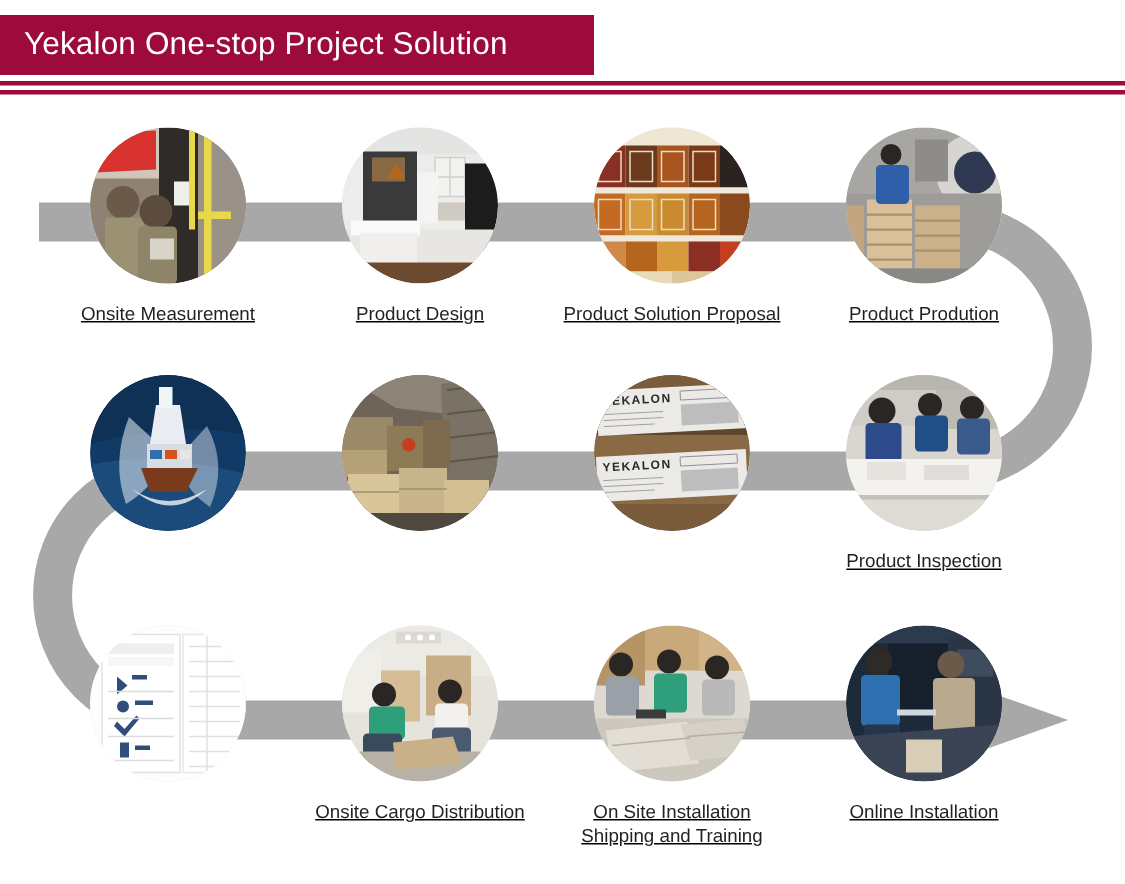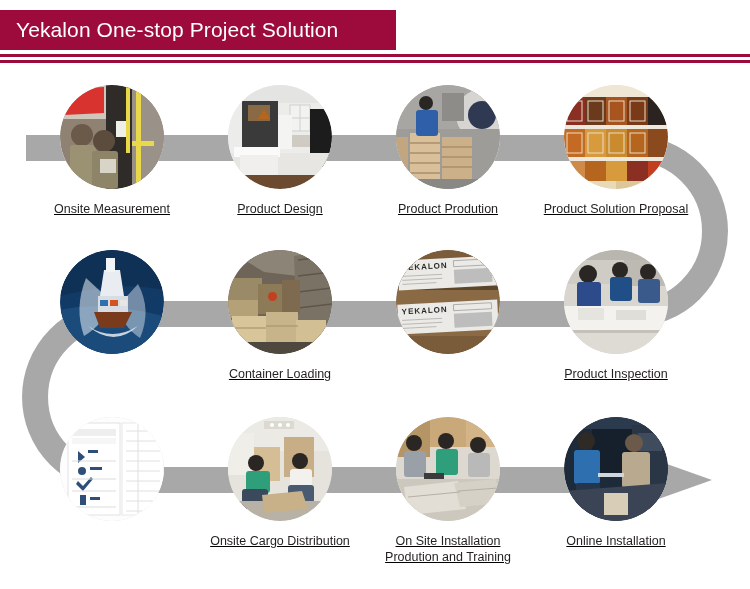--- a/index.html
+++ b/index.html
@@ -159,20 +159,76 @@
             <rect x="50" y="30" width="14" height="34" fill="#f4f4f2"></rect>
             <rect x="0" y="68" width="104" height="22" fill="#e8e6e2"></rect>
             <rect x="6" y="62" width="46" height="10" fill="#fafafa"></rect>
             <rect x="12" y="70" width="38" height="22" fill="#f0efed"></rect>
             <rect x="0" y="90" width="104" height="14" fill="#6b4a30"></rect>
             <path d="M30 34 l6 -10 l6 10 z" fill="#b5651d"></path>
           </g>
         </svg>
       </div>
       <div class="step-label">Product Design</div>
+    </div>
+
+    <div class="step">
+      <div class="bubble">
+        <svg viewBox="0 0 104 104">
+          <defs>
+              <clipPath id="c13">
+                <circle cx="52" cy="52" r="52"></circle>
+              </clipPath>
+            </defs>
+          <g clip-path="url(#c13)">
+            <rect width="104" height="104" fill="#f0e6d2"></rect>
+            <rect x="0" y="0" width="104" height="12" fill="#efe6d4"></rect>
+            <g>
+              <rect x="0" y="12" width="21" height="28" fill="#8b2f22"></rect>
+              <rect x="21" y="12" width="21" height="28" fill="#6b3a1c"></rect>
+              <rect x="42" y="12" width="21" height="28" fill="#a8541f"></rect>
+              <rect x="63" y="12" width="21" height="28" fill="#7a3a18"></rect>
+              <rect x="84" y="12" width="20" height="28" fill="#2b2320"></rect>
+            </g>
+            <rect x="0" y="40" width="104" height="4" fill="#efe9dd"></rect>
+            <g>
+              <rect x="0" y="44" width="21" height="28" fill="#c46a22"></rect>
+              <rect x="21" y="44" width="21" height="28" fill="#d79a3c"></rect>
+              <rect x="42" y="44" width="21" height="28" fill="#c98b2e"></rect>
+              <rect x="63" y="44" width="21" height="28" fill="#b5651d"></rect>
+              <rect x="84" y="44" width="20" height="28" fill="#8b4a1e"></rect>
+            </g>
+            <rect x="0" y="72" width="104" height="4" fill="#efe9dd"></rect>
+            <g>
+              <rect x="0" y="76" width="21" height="20" fill="#cf8a4a"></rect>
+              <rect x="21" y="76" width="21" height="20" fill="#b5651d"></rect>
+              <rect x="42" y="76" width="21" height="20" fill="#d79a3c"></rect>
+              <rect x="63" y="76" width="21" height="20" fill="#8b2f22"></rect>
+              <rect x="84" y="76" width="20" height="20" fill="#c2401f"></rect>
+            </g>
+            <g>
+              <rect x="0" y="96" width="26" height="8" fill="#efe6d0"></rect>
+              <rect x="26" y="96" width="26" height="8" fill="#e8d9b8"></rect>
+              <rect x="52" y="96" width="26" height="8" fill="#dcc79a"></rect>
+              <rect x="78" y="96" width="26" height="8" fill="#e5d2ad"></rect>
+            </g>
+            <g fill="none" stroke="#e8ddc8" stroke-width="1">
+              <rect x="3" y="16" width="15" height="20"></rect>
+              <rect x="24" y="16" width="15" height="20"></rect>
+              <rect x="45" y="16" width="15" height="20"></rect>
+              <rect x="66" y="16" width="15" height="20"></rect>
+              <rect x="3" y="48" width="15" height="20"></rect>
+              <rect x="24" y="48" width="15" height="20"></rect>
+              <rect x="45" y="48" width="15" height="20"></rect>
+              <rect x="66" y="48" width="15" height="20"></rect>
+            </g>
+          </g>
+        </svg>
+      </div>
+      <div class="step-label">Product Solution Proposal</div>
     </div>
 
     <div class="step">
       <div class="bubble">
         <svg viewBox="0 0 104 104">
           <defs>
               <clipPath id="c14">
                 <circle cx="52" cy="52" r="52"></circle>
               </clipPath>
             </defs>
@@ -196,76 +252,20 @@
               <line x1="46" y1="82" x2="76" y2="82"></line>
             </g>
             <circle cx="30" cy="18" r="7" fill="#2a2623"></circle>
             <rect x="20" y="25" width="22" height="26" fill="#2f5fa8" rx="3"></rect>
             <rect x="0" y="94" width="104" height="10" fill="#8a8884"></rect>
           </g>
         </svg>
       </div>
       <div class="step-label">Product Prodution</div>
     </div>
-
-    <div class="step">
-      <div class="bubble">
-        <svg viewBox="0 0 104 104">
-          <defs>
-              <clipPath id="c13">
-                <circle cx="52" cy="52" r="52"></circle>
-              </clipPath>
-            </defs>
-          <g clip-path="url(#c13)">
-            <rect width="104" height="104" fill="#f0e6d2"></rect>
-            <rect x="0" y="0" width="104" height="12" fill="#efe6d4"></rect>
-            <g>
-              <rect x="0" y="12" width="21" height="28" fill="#8b2f22"></rect>
-              <rect x="21" y="12" width="21" height="28" fill="#6b3a1c"></rect>
-              <rect x="42" y="12" width="21" height="28" fill="#a8541f"></rect>
-              <rect x="63" y="12" width="21" height="28" fill="#7a3a18"></rect>
-              <rect x="84" y="12" width="20" height="28" fill="#2b2320"></rect>
-            </g>
-            <rect x="0" y="40" width="104" height="4" fill="#efe9dd"></rect>
-            <g>
-              <rect x="0" y="44" width="21" height="28" fill="#c46a22"></rect>
-              <rect x="21" y="44" width="21" height="28" fill="#d79a3c"></rect>
-              <rect x="42" y="44" width="21" height="28" fill="#c98b2e"></rect>
-              <rect x="63" y="44" width="21" height="28" fill="#b5651d"></rect>
-              <rect x="84" y="44" width="20" height="28" fill="#8b4a1e"></rect>
-            </g>
-            <rect x="0" y="72" width="104" height="4" fill="#efe9dd"></rect>
-            <g>
-              <rect x="0" y="76" width="21" height="20" fill="#cf8a4a"></rect>
-              <rect x="21" y="76" width="21" height="20" fill="#b5651d"></rect>
-              <rect x="42" y="76" width="21" height="20" fill="#d79a3c"></rect>
-              <rect x="63" y="76" width="21" height="20" fill="#8b2f22"></rect>
-              <rect x="84" y="76" width="20" height="20" fill="#c2401f"></rect>
-            </g>
-            <g>
-              <rect x="0" y="96" width="26" height="8" fill="#efe6d0"></rect>
-              <rect x="26" y="96" width="26" height="8" fill="#e8d9b8"></rect>
-              <rect x="52" y="96" width="26" height="8" fill="#dcc79a"></rect>
-              <rect x="78" y="96" width="26" height="8" fill="#e5d2ad"></rect>
-            </g>
-            <g fill="none" stroke="#e8ddc8" stroke-width="1">
-              <rect x="3" y="16" width="15" height="20"></rect>
-              <rect x="24" y="16" width="15" height="20"></rect>
-              <rect x="45" y="16" width="15" height="20"></rect>
-              <rect x="66" y="16" width="15" height="20"></rect>
-              <rect x="3" y="48" width="15" height="20"></rect>
-              <rect x="24" y="48" width="15" height="20"></rect>
-              <rect x="45" y="48" width="15" height="20"></rect>
-              <rect x="66" y="48" width="15" height="20"></rect>
-            </g>
-          </g>
-        </svg>
-      </div>
-      <div class="step-label">Product Solution Proposal</div>
-    </div>
   </div>
 
   <div class="row row-2">
 
     <div class="step step-1">
       <div class="bubble">
         <svg viewBox="0 0 104 104">
           <defs>
               <clipPath id="c21">
                 <circle cx="52" cy="52" r="52"></circle>
@@ -317,21 +317,20 @@
             <rect x="38" y="62" width="32" height="30" fill="#c8b48a"></rect>
             <rect x="68" y="70" width="30" height="24" fill="#d2bf93"></rect>
             <rect x="0" y="92" width="104" height="12" fill="#4f483e"></rect>
             <g stroke="#a08f6a" stroke-width="1">
               <line x1="4" y1="78" x2="38" y2="78"></line>
                 <line x1="38" y1="76" x2="70" y2="76"></line>
             </g>
           </g>
         </svg>
       </div>
-      <div class="step-label">Container Loading</div>
     </div>
 
     <div class="step">
       <div class="bubble">
         <svg viewBox="0 0 104 104">
           <defs>
               <clipPath id="c23">
                 <circle cx="52" cy="52" r="52"></circle>
               </clipPath>
             </defs>
@@ -503,21 +502,21 @@
             <g stroke="#b5afa4" stroke-width="1">
               <line x1="12" y1="80" x2="64" y2="75"></line>
               <line x1="62" y1="74" x2="102" y2="71"></line>
             </g>
             <rect x="28" y="56" width="20" height="6" fill="#3b3b3b"></rect>
           </g>
         </svg>
       </div>
       <div class="step-label">
         <span>On Site Installation</span><br>
-        <span>Prodution and Training</span>
+        <span>Shipping and Training</span>
       </div>
     </div>
 
     <div class="step">
       <div class="bubble">
         <svg viewBox="0 0 104 104">
           <defs>
               <clipPath id="c34">
                 <circle cx="52" cy="52" r="52"></circle>
               </clipPath>

